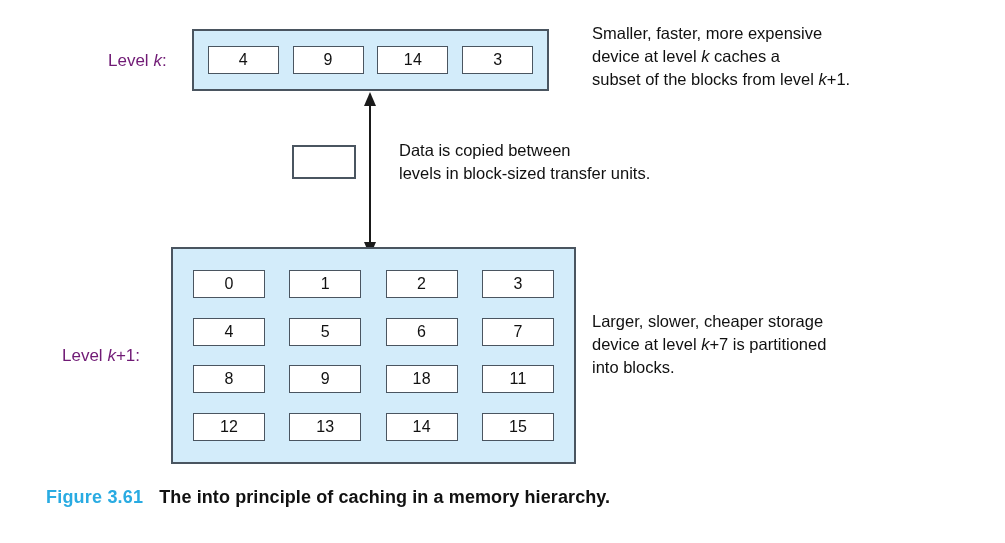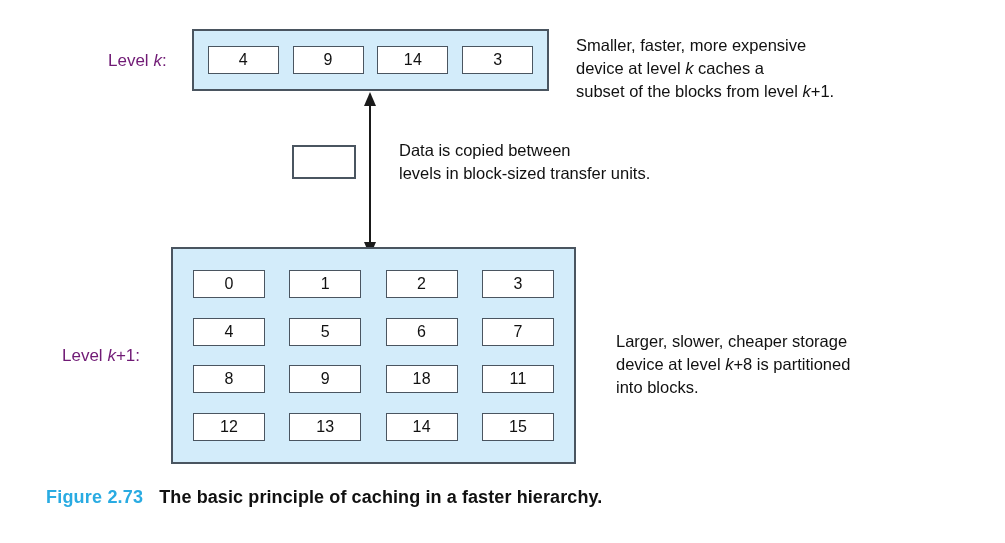--- a/index.html
+++ b/index.html
@@ -131,23 +131,23 @@
   }
 
   
   .annotation {
     position: absolute;
     font-size: 16.5px;
     line-height: 23px;
     color: #111111;
     white-space: nowrap;
   }
-  #annotation-top    { left: 576px; top: 22px; margin-top: 12px; }
+  #annotation-top    { left: 592px; top: 22px; }
   #annotation-middle { left: 399px; top: 139px; }
-  #annotation-bottom { left: 592px; top: 330px; margin-left: 24px; }
+  #annotation-bottom { left: 592px; top: 310px; }
 
   
   #figure-caption {
     position: absolute;
     left: 46px;
     top: 487px;
     font-size: 18px;
     white-space: nowrap;
   }
   #caption-number {
@@ -227,21 +227,21 @@
         <div class="block">12</div>
         <div class="block">13</div>
         <div class="block">14</div>
         <div class="block">15</div>
       </div>
     </div>
   </div>
 
   <div class="annotation" id="annotation-bottom">
     <div><span>Larger, slower, cheaper storage</span></div>
-    <div><span>device at level </span><span class="ital">k</span><span>+8 is partitioned</span></div>
+    <div><span>device at level </span><span class="ital">k</span><span>+7 is partitioned</span></div>
     <div><span>into blocks.</span></div>
   </div>
 
   <div id="figure-caption">
-    <span id="caption-number">Figure 2.73</span><span id="caption-text">The basic principle of caching in a faster hierarchy.</span>
+    <span id="caption-number">Figure 3.61</span><span id="caption-text">The into principle of caching in a memory hierarchy.</span>
   </div>
 
 </div>
 
 </body></html>

